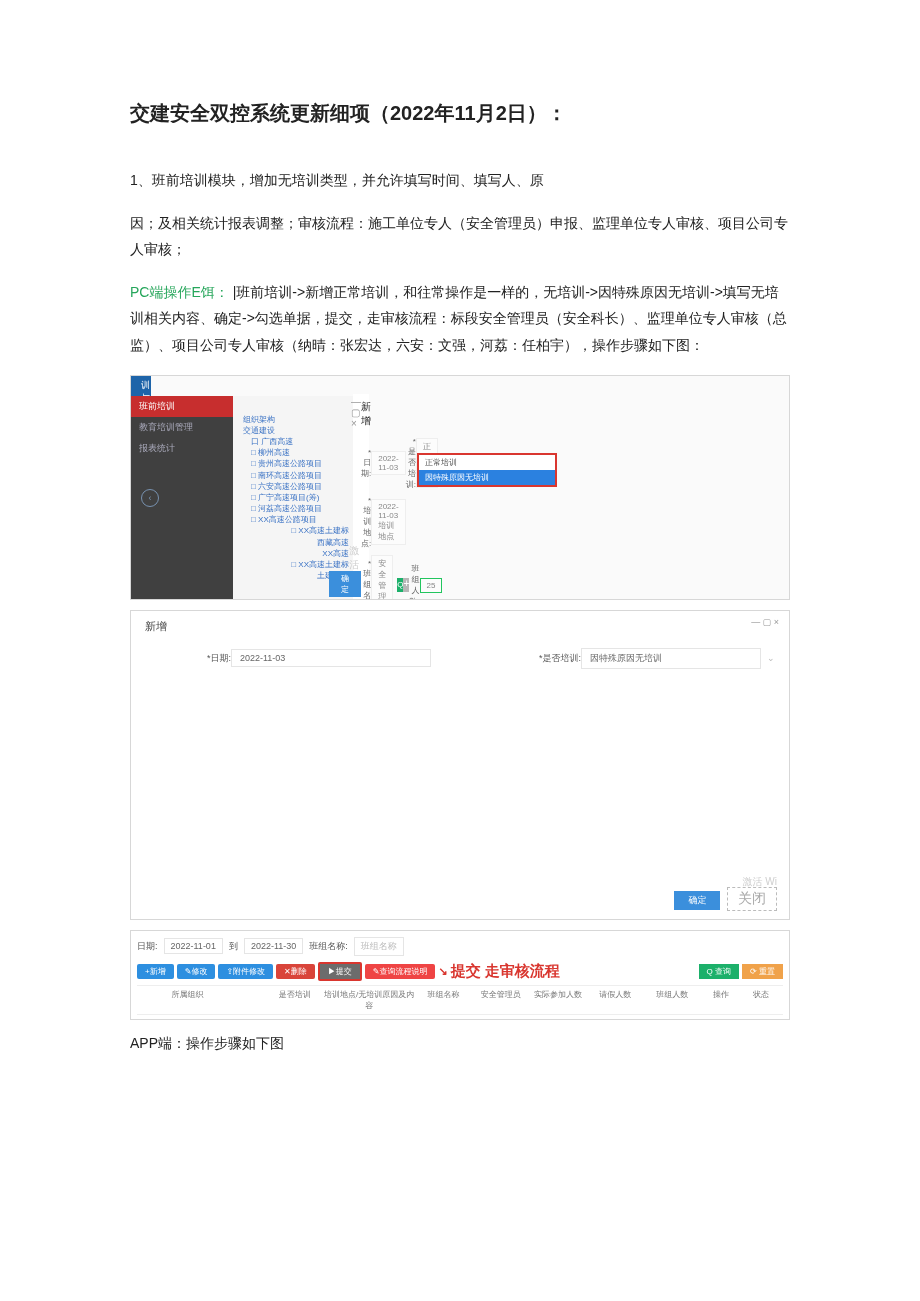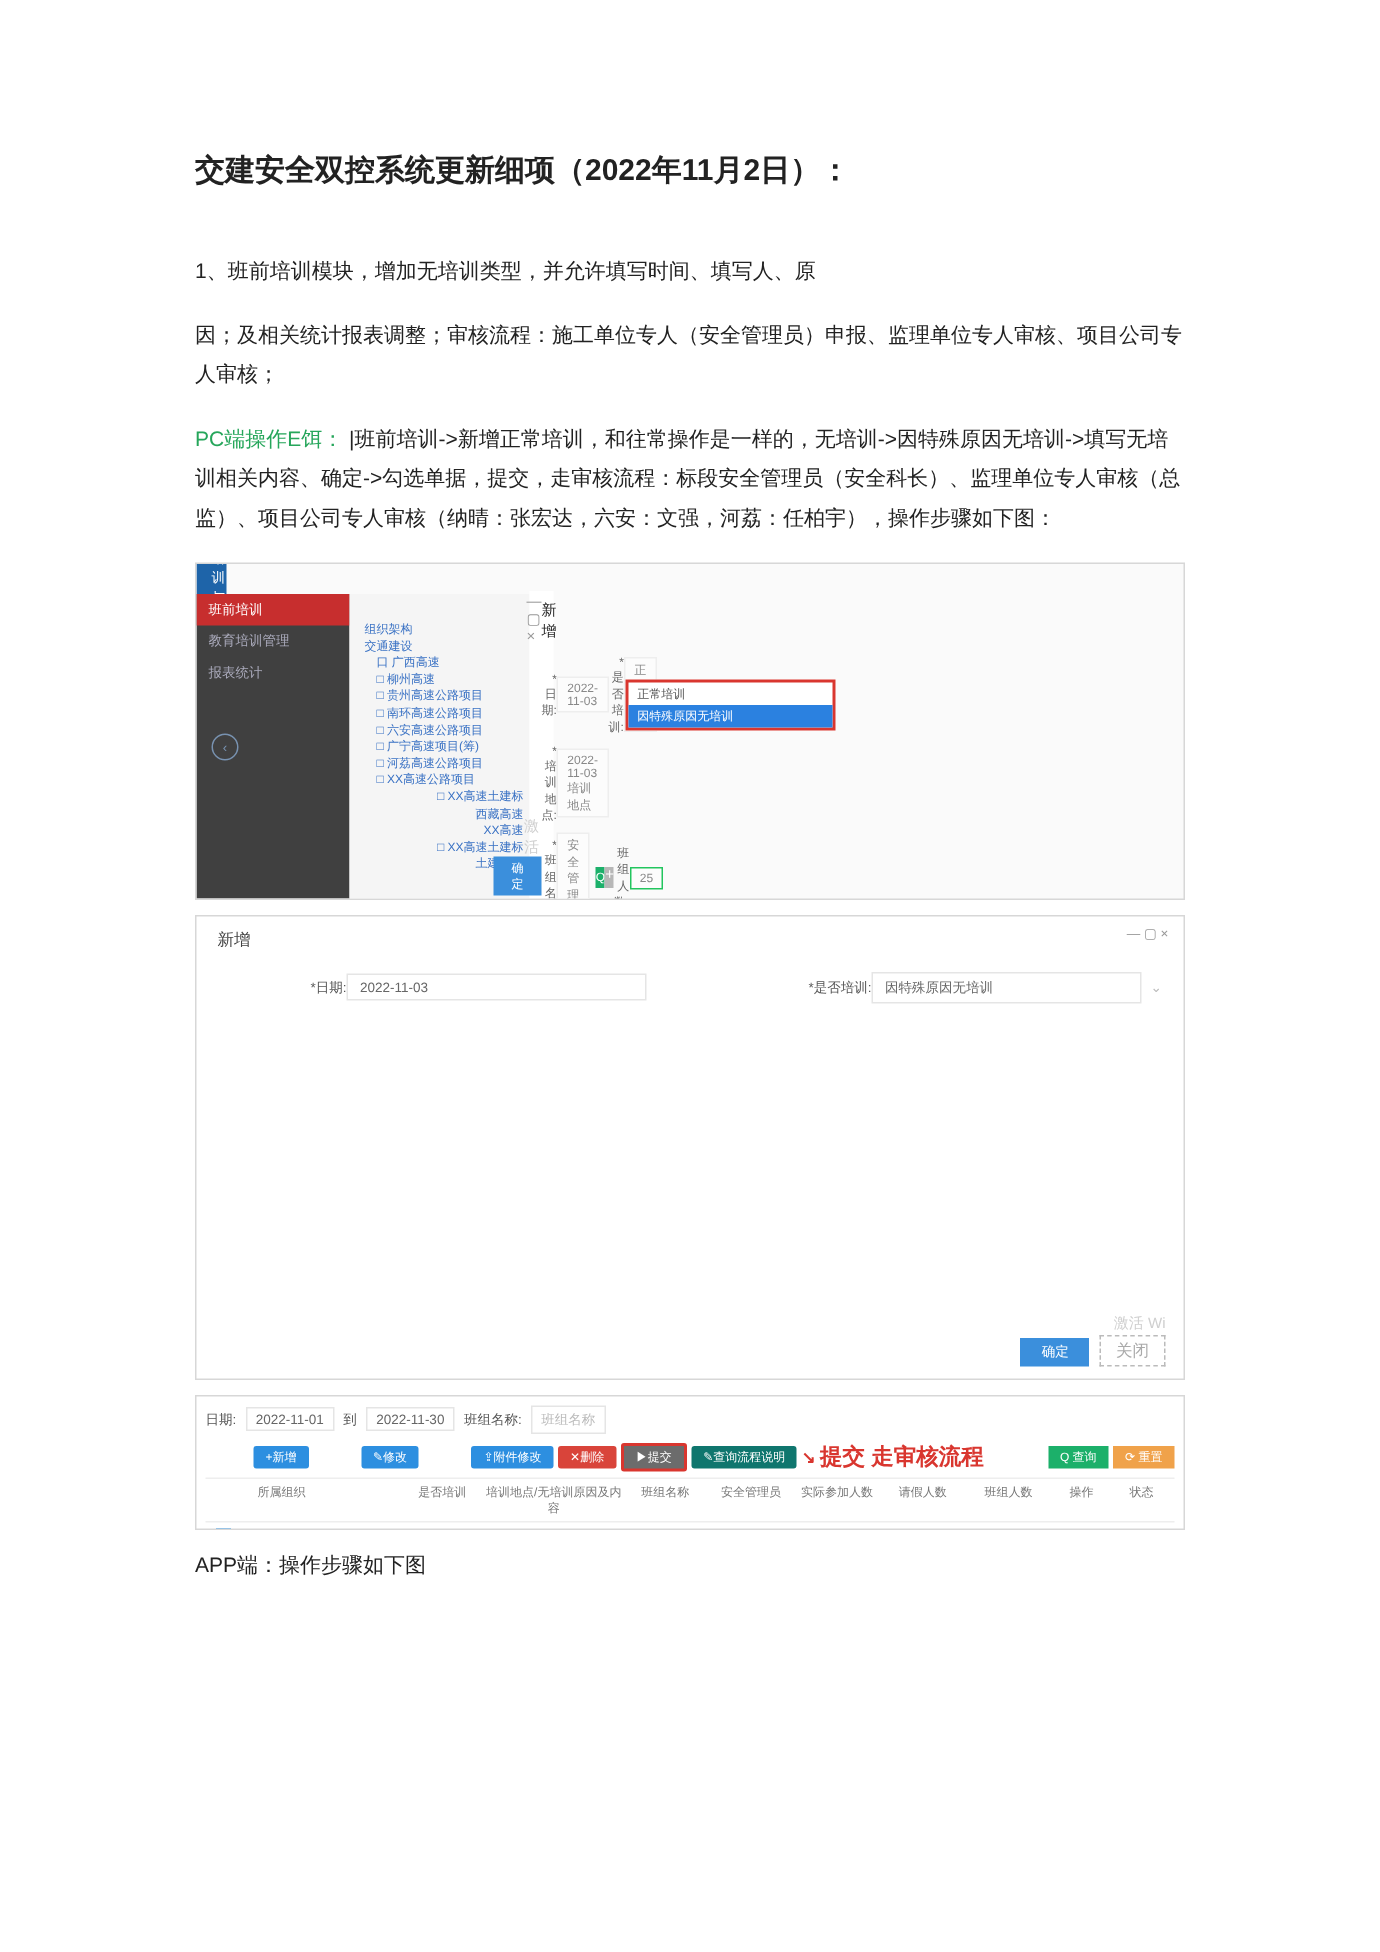--- a/index.html
+++ b/index.html
@@ -47,30 +47,30 @@
   
   .shot2 { height:310px; position:relative; background:#fff;}
   .shot2 .title2 { padding:8px 14px; font-size:11px; color:#444;}
   .shot2 .winctrl2 { position:absolute; right:10px; top:6px; color:#999;}
   .shot2 .row2 { display:flex; align-items:center; padding:6px 10px;}
   .shot2 .lab2 { width:90px; text-align:right; font-size:9px; color:#555;}
   .shot2 .in2 { flex:1; border:1px solid #e5e5e5; padding:3px 8px; font-size:9px; color:#999; background:#fdfdfd;}
   .shot2 .in2s { width:200px; border:1px solid #e5e5e5; padding:3px 8px; font-size:9px; color:#666; background:#fff;}
   .shot2 .bot { position:absolute; right:12px; bottom:8px;}
   .shot2 .bot .b1 { background:#3b8fdc; color:#fff; padding:3px 14px; font-size:9px; display:inline-block;}
-  .shot2 .bot .b2 { border:1px dashed #bbb; color:#aaa; padding:2px 10px; font-size:11px; display:inline-block; margin-left:4px;}
+  .shot2 .bot .b2 { border:1px dashed #bbb; color:#aaa; padding:2px 10px; font-size:14px; display:inline-block; margin-left:4px;}
   .shot2 .water { right:12px; bottom:30px;}
 
   
   .shot3 { height:90px; position:relative; background:#fff; padding:6px;}
   .shot3 .frow { display:flex; align-items:center; gap:6px; font-size:9px; color:#555; margin-bottom:6px;}
   .shot3 .fin { border:1px solid #e5e5e5; padding:2px 6px; color:#666;}
   .shot3 .tools { display:flex; gap:3px; align-items:center; margin-bottom:4px;}
   .pill { padding:2px 8px; font-size:8px; color:#fff; border-radius:2px;}
-  .p-blue{background:#2d8fe0;margin-left:32px;} .p-red{background:#d9443a;} .p-redb{border:2px solid #d9362f; background:#6c6c6c;} .p-cyan{background:#0f766e;}
+  .p-blue{background:#2d8fe0;} .p-red{background:#d9443a;} .p-redb{border:2px solid #d9362f; background:#6c6c6c;} .p-cyan{background:#ef4444;}
   .shot3 .arrow { color:#d9362f; font-weight:bold; font-size:11px;}
   .shot3 .thdr { display:flex; font-size:8px; color:#777; padding:3px 2px; border-top:1px solid #eee; border-bottom:1px solid #eee;}
   .shot3 .thdr > div { flex:1; text-align:center;}
   .shot3 .trow { display:flex; font-size:8px; color:#555; padding:4px 2px;}
   .shot3 .trow > div { flex:1; text-align:center;}
   .chk { display:inline-block; width:10px; height:10px; background:#2d8fe0; border:1px solid #2d8fe0;}
   .bq { background:#1cb06a; color:#fff; padding:2px 8px; font-size:8px;}
   .bw { background:#f0a24a; color:#fff; padding:2px 8px; font-size:8px;}
   .red-txt { color:#d9362f; font-weight:bold; font-size:15px;}
   .op-link { color:#2d8fe0;}

